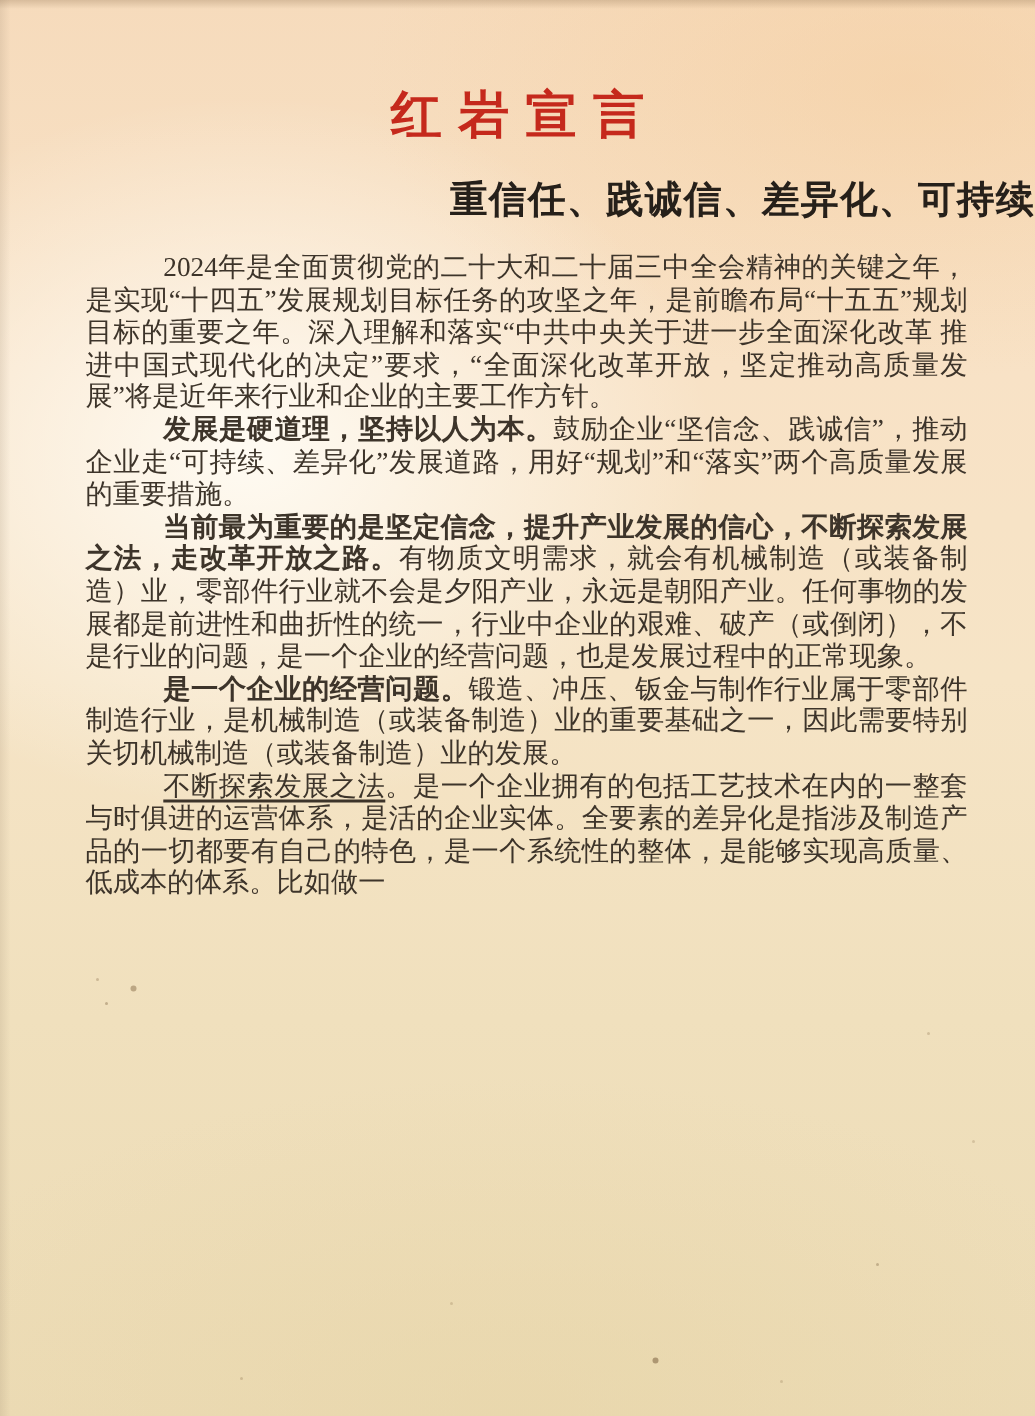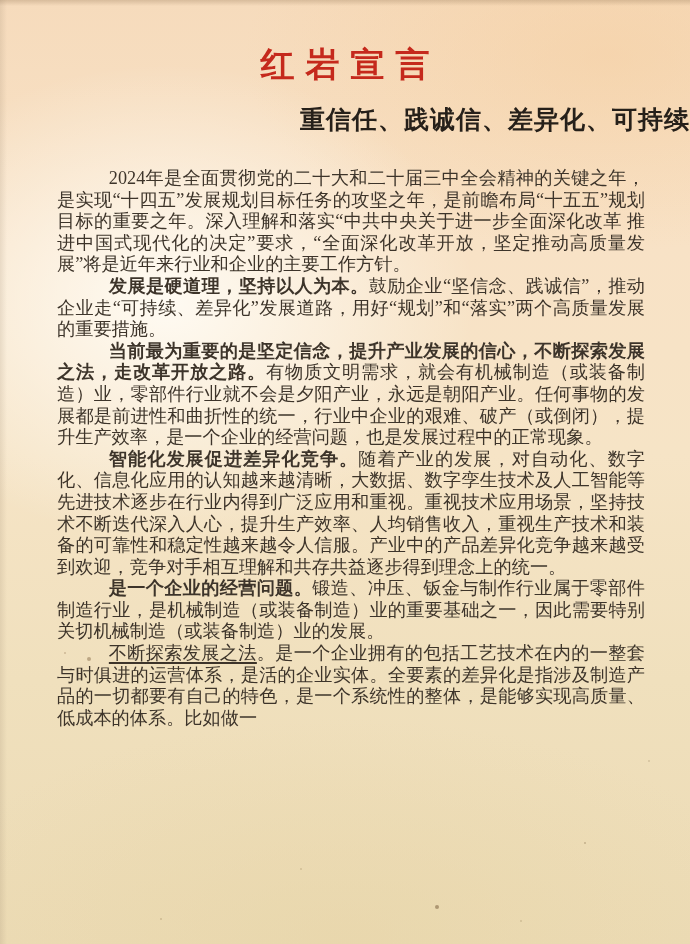--- a/index.html
+++ b/index.html
@@ -50,21 +50,21 @@
       618px 688px 0 0 rgba(120,90,55,0.25),
       300px 868px 0 0 rgba(120,90,55,0.22),
       160px 918px 0 0 rgba(120,90,55,0.25),
       520px 920px 0 0 rgba(120,90,55,0.22),
       648px 760px 0 0 rgba(120,90,55,0.22),
       106px 300px 0 0 rgba(140,105,70,0.18),
       540px 350px 0 0 rgba(140,105,70,0.16);
     pointer-events: none;
   }
   .doc-title {
-    margin: 4px;
+    margin: 16px;
     padding-top: 38px;
     text-align: center;
     font-size: 34px;
     font-weight: 700;
     letter-spacing: 11px;
     text-indent: 11px; 
     color: #c5291c;
   }
   .doc-subtitle {
     margin: 0;
@@ -108,23 +108,22 @@
   <div class="specks"></div>
 
   <h1 class="doc-title">红岩宣言</h1>
   <h2 class="doc-subtitle">重信任、践诚信、差异化、可持续</h2>
 
   <div class="doc-body">
     <p class="para"><span>2024年是全面贯彻党的二十大和二十届三中全会精神的关键之年，是实现“十四五”发展规划目标任务的攻坚之年，是前瞻布局“十五五”规划目标的重要之年。深入理解和落实“中共中央关于进一步全面深化改革 推进中国式现代化的决定”要求，“全面深化改革开放，坚定推动高质量发展”将是近年来行业和企业的主要工作方针。</span></p>
 
     <p class="para"><span class="lead-kai">发展是硬道理，坚持以人为本。</span><span>鼓励企业“坚信念、践诚信”，推动企业走“可持续、差异化”发展道路，用好“规划”和“落实”两个高质量发展的重要措施。</span></p>
 
-    <p class="para"><span class="lead-kai">当前最为重要的是坚定信念，提升产业发展的信心，不断探索发展之法，走改革开放之路。</span><span>有物质文明需求，就会有机械制造（或装备制造）业，零部件行业就不会是夕阳产业，永远是朝阳产业。任何事物的发展都是前进性和曲折性的统一，行业中企业的艰难、破产（或倒闭），提升生产效率，是一个企业的经营问题，也是发展过程中的正常现象。</span></p>
+    <p class="para"><span class="lead-kai">当前最为重要的是坚定信念，提升产业发展的信心，不断探索发展之法，走改革开放之路。</span><span>有物质文明需求，就会有机械制造（或装备制造）业，零部件行业就不会是夕阳产业，永远是朝阳产业。任何事物的发展都是前进性和曲折性的统一，行业中企业的艰难、破产（或倒闭），不是行业的问题，是一个企业的经营问题，也是发展过程中的正常现象。</span></p>
 
-    <p class="para"><span class="lead-kai">智能化发展促进差异化竞争。</span><span>随着产业的发展，对自动化、数字化、信息化应用的认知越来越清晰，大数据、数字孪生技术及人工智能等先进技术逐步在行业内得到广泛应用和重视。重视技术应用场景，坚持技术不断迭代深入人心，提升生产效率、人均销售收入，重视生产技术和装备的可靠性和稳定性越来越令人信服。产业中的产品差异化竞争越来越受到欢迎，竞争对手相互理解和共存共益逐步得到理念上的统一。</span></p>
 
     <p class="para"><span class="lead-kai">是一个企业的经营问题。</span><span>锻造、冲压、钣金与制作行业属于零部件制造行业，是机械制造（或装备制造）业的重要基础之一，因此需要特别关切机械制造（或装备制造）业的发展。</span></p>
 
 
 
 
     <p class="para"><span class="lead-underline">不断探索发展之法</span><span>。是一个企业拥有的包括工艺技术在内的一整套与时俱进的运营体系，是活的企业实体。全要素的差异化是指涉及制造产品的一切都要有自己的特色，是一个系统性的整体，是能够实现高质量、低成本的体系。比如做一</span></p>
   </div>
 </div>
 

